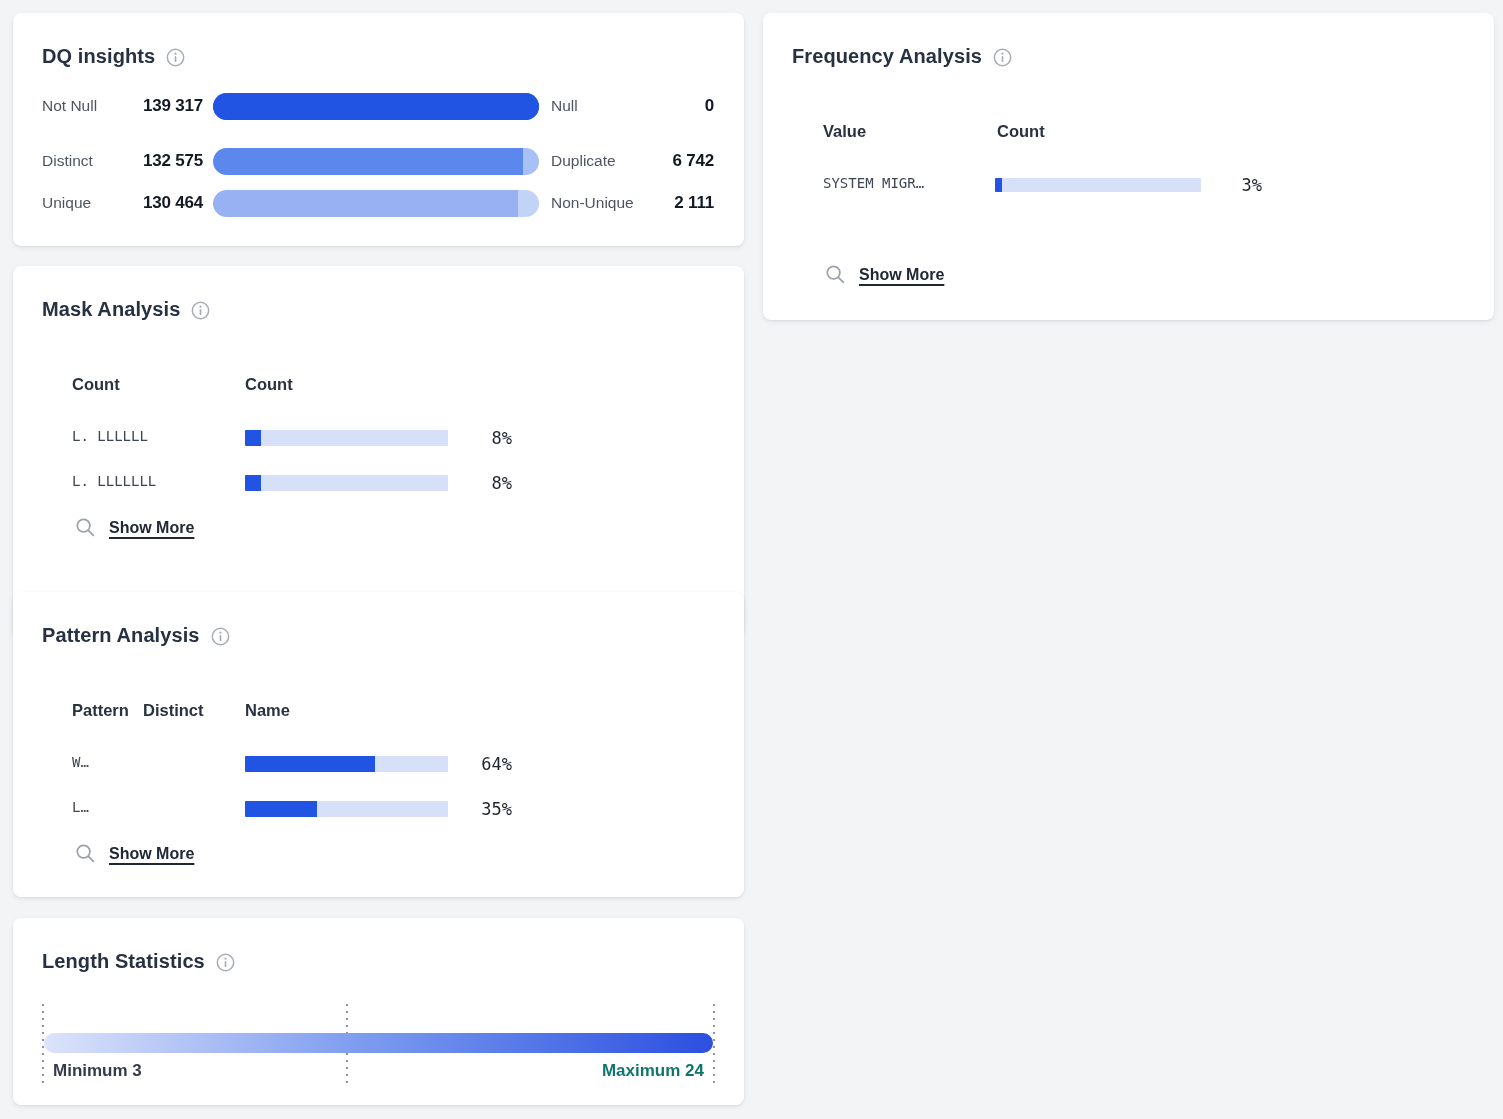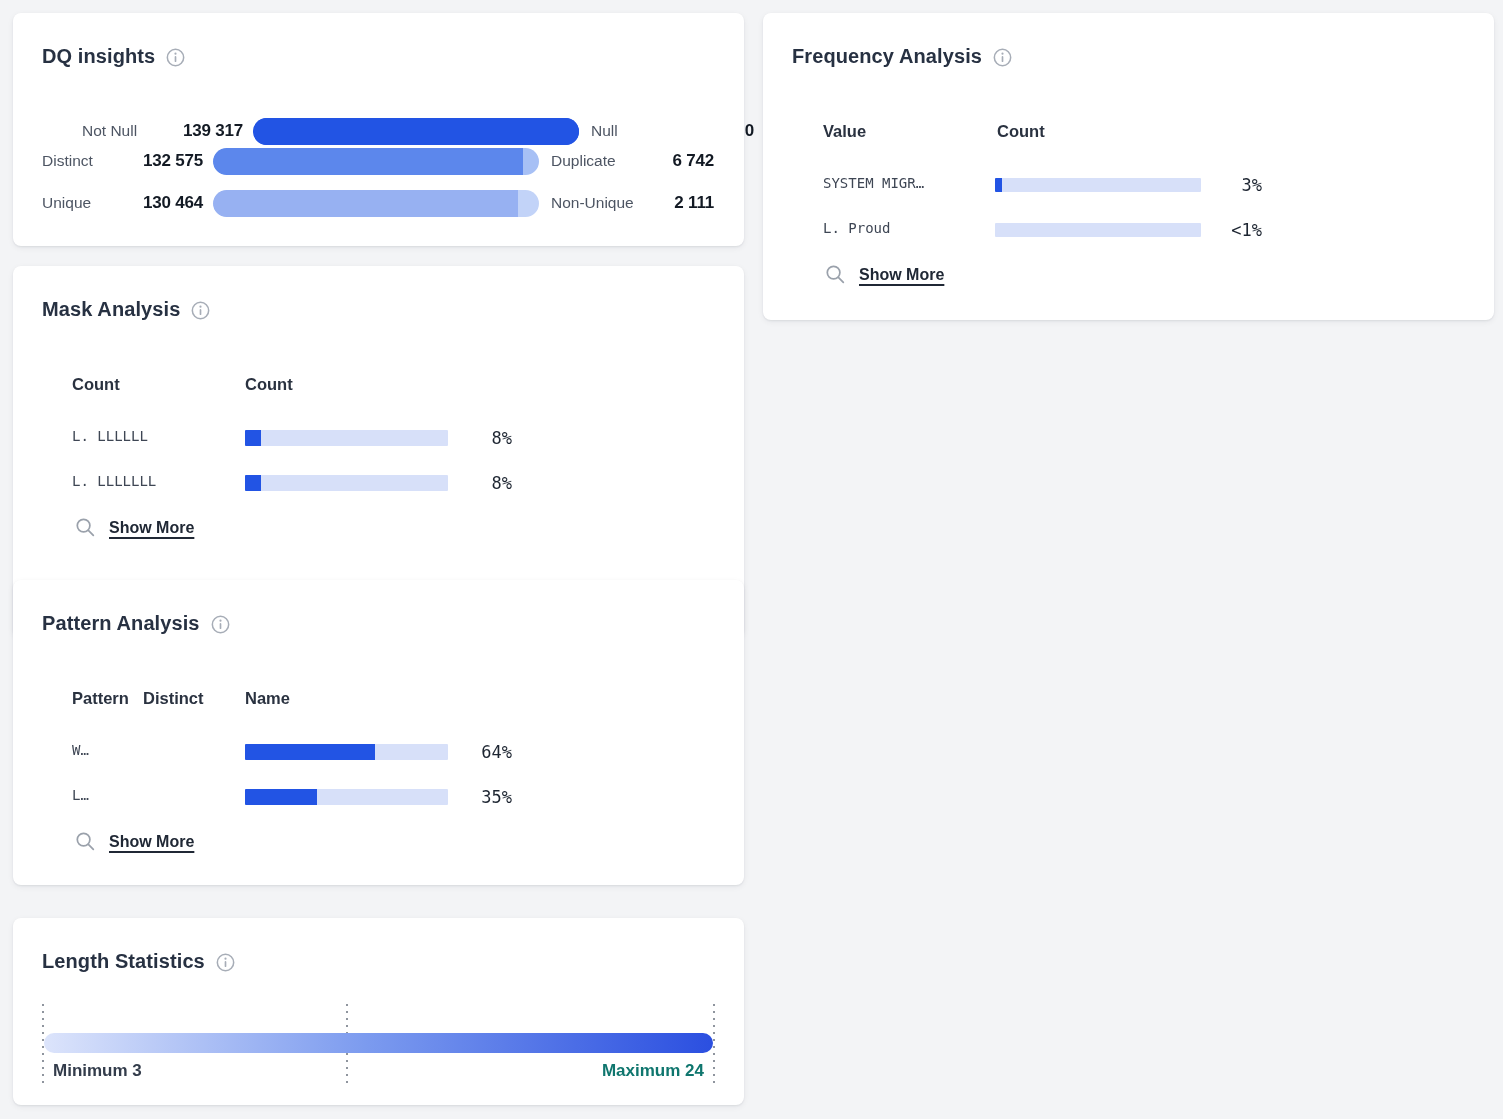--- a/index.html
+++ b/index.html
@@ -9,32 +9,32 @@
     font-family:"Liberation Sans", sans-serif;
     -webkit-font-smoothing:antialiased;
   }
   .card{
     position:absolute;background:#FFFFFF;border-radius:8px;
     box-shadow:0 1px 2px rgba(23,31,52,.08),0 2px 6px rgba(23,31,52,.06);
   }
   #card-dq{left:13px;top:13px;width:731px;height:233px;}
   #card-freq{left:763px;top:13px;width:731px;height:307px;}
   #card-mask{left:13px;top:266px;width:731px;height:371px;}
-  #card-pattern{left:13px;top:580px;width:731px;height:305px;}
+  #card-pattern{left:13px;top:592px;width:731px;height:305px;}
   #card-length{left:13px;top:918px;width:731px;height:187px;}
 
   .card-title{
     position:absolute;left:29px;top:32px;display:flex;align-items:center;gap:11px;
     font-size:20px;font-weight:600;color:#273142;letter-spacing:.1px;white-space:nowrap;
   }
   .info-icon{width:19px;height:19px;color:#A7ADB7;display:block;margin-top:2px;cursor:default;}
 
   
   .dq-row{position:absolute;left:0;width:731px;height:27px;}
-  .dq-row.r0{top:105px;margin-left:40px;} .dq-row.r1{top:135px;} .dq-row.r2{top:177px;}
+  .dq-row.r0{top:80px;} .dq-row.r1{top:135px;} .dq-row.r2{top:177px;}
   .dq-lbl{position:absolute;left:29px;top:4px;font-size:15.5px;color:#4D5563;}
   .dq-num{position:absolute;left:86px;top:3px;width:104px;text-align:right;
           font-size:17px;font-weight:700;color:#131A24;letter-spacing:-.2px;}
   .dq-track{position:absolute;left:200px;top:0;width:326px;height:27px;border-radius:13.5px;overflow:hidden;}
   .dq-fill{height:100%;border-radius:13.5px 0 0 13.5px;}
   .dq-rlbl{position:absolute;left:538px;top:4px;font-size:15.5px;color:#4D5563;white-space:nowrap;}
   .dq-rnum{position:absolute;left:560px;top:3px;width:141px;text-align:right;
            font-size:17px;font-weight:700;color:#131A24;letter-spacing:-.2px;}
 
   
@@ -126,27 +126,20 @@
   <span class="th" style="left:234px;">Count</span>
 
   <div class="a-row r0">
     <span class="a-val">SYSTEM MIGR…</span>
     <div class="a-track" style="background-color: rgb(215, 224, 249);">
       <div class="a-fill" style="width: 3.5%; background-color: rgb(34, 84, 228);"></div>
     </div>
     <span class="a-pct">3%</span>
   </div>
 
-  <div class="a-row r1">
-    <span class="a-val">L. Proud</span>
-    <div class="a-track" style="background-color: rgb(215, 224, 249);">
-      <div class="a-fill" style="width: 0%; background-color: rgb(34, 84, 228);"></div>
-    </div>
-    <span class="a-pct">&lt;1%</span>
-  </div>
 
   <a class="show-more">
     <svg class="search-icon" viewBox="0 0 22 22">
       <circle cx="9" cy="9" r="6.6" fill="none" stroke="currentColor" stroke-width="1.8"></circle>
       <line x1="14" y1="14" x2="19.2" y2="19.2" stroke="currentColor" stroke-width="1.8" stroke-linecap="round"></line>
     </svg>
     <span class="show-more-label">Show More</span>
   </a>
 </section>
 

